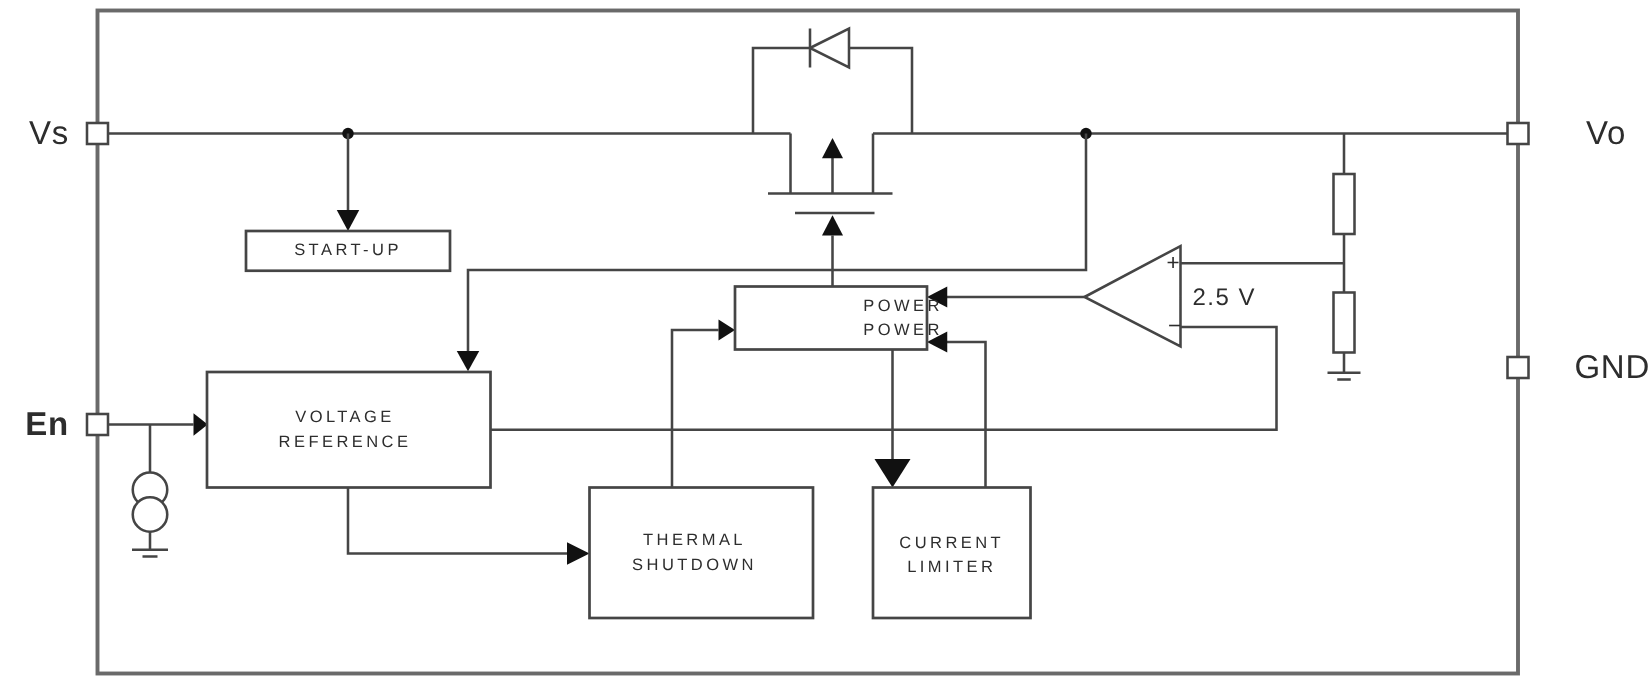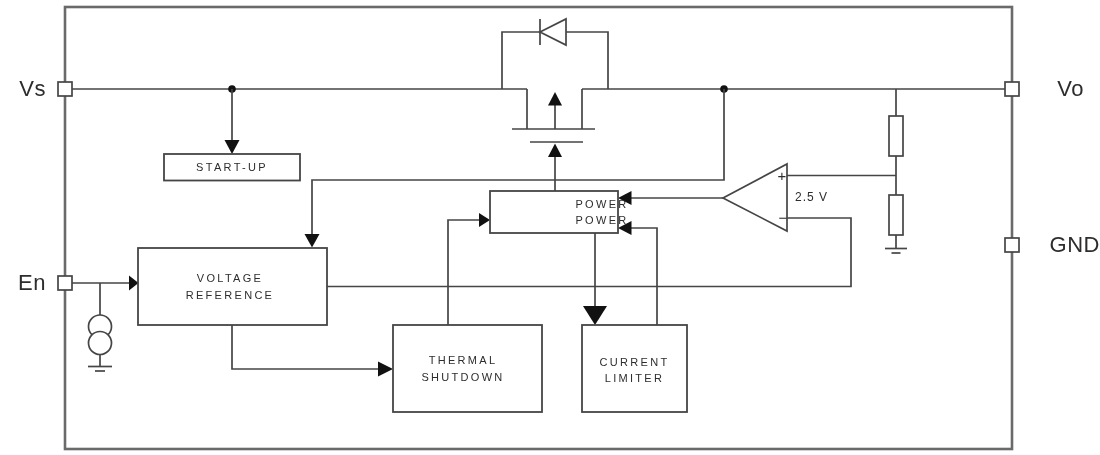--- a/index.html
+++ b/index.html
@@ -18,21 +18,21 @@
   .dot{fill:var(--arrow-fill,#111111);}
   .sym{stroke:var(--wire,#454545);stroke-width:1.7;fill:#ffffff;}
   .lbl{position:absolute;color:var(--text,#2d2d2d);white-space:nowrap;}
   .pin-label{font-size:22px;letter-spacing:0.5px;text-align:right;}
   .block-label{
     position:absolute;display:flex;flex-direction:column;
     align-items:center;justify-content:center;text-align:center;
     font-size:11px;letter-spacing:2.3px;line-height:16.5px;
     color:var(--text,#2d2d2d);
   }
-  .ref-label{font-size:12px;letter-spacing:1px;}
+  .ref-label{font-size:16px;letter-spacing:1px;}
   .amp-sign{font-size:15px;width:16px;text-align:center;line-height:15px;}
 </style>
 </head>
 <body>
 
 <div class="stage">
 
   <svg viewBox="0 0 1100 455" width="1100" height="455">
 
     <rect class="outer" x="65" y="7" width="947" height="442"></rect>
@@ -133,21 +133,21 @@
     <rect class="box" x="393" y="325" width="149" height="87"></rect>
     <rect class="box" x="582" y="325" width="105" height="87"></rect>
 
     <rect class="sym" x="58" y="82" width="14" height="14"></rect>
     <rect class="sym" x="58" y="276" width="14" height="14"></rect>
     <rect class="sym" x="1005" y="82" width="14" height="14"></rect>
     <rect class="sym" x="1005" y="238" width="14" height="14"></rect>
   </svg>
 
   <div class="lbl pin-label" style="left:2px;top:76px;width:44px;">Vs</div>
-  <div class="lbl pin-label" style="left:2px;top:270px;width:44px;">En</div>
+  <div class="lbl pin-label" style="left:2px;top:270px;width:44px;font-weight:bold;">En</div>
   <div class="lbl pin-label" style="left:1038px;top:76px;width:46px;">Vo</div>
   <div class="lbl pin-label" style="left:1040px;top:232px;width:60px;">GND</div>
 
   <div class="block-label" style="left:164px;top:154px;width:136px;height:27px;">
     <span>START-UP</span>
   </div>
   <div class="block-label" style="left:138px;top:248px;width:184px;height:77px;">
     <span>VOLTAGE</span>
     <span>REFERENCE</span>
   </div>

